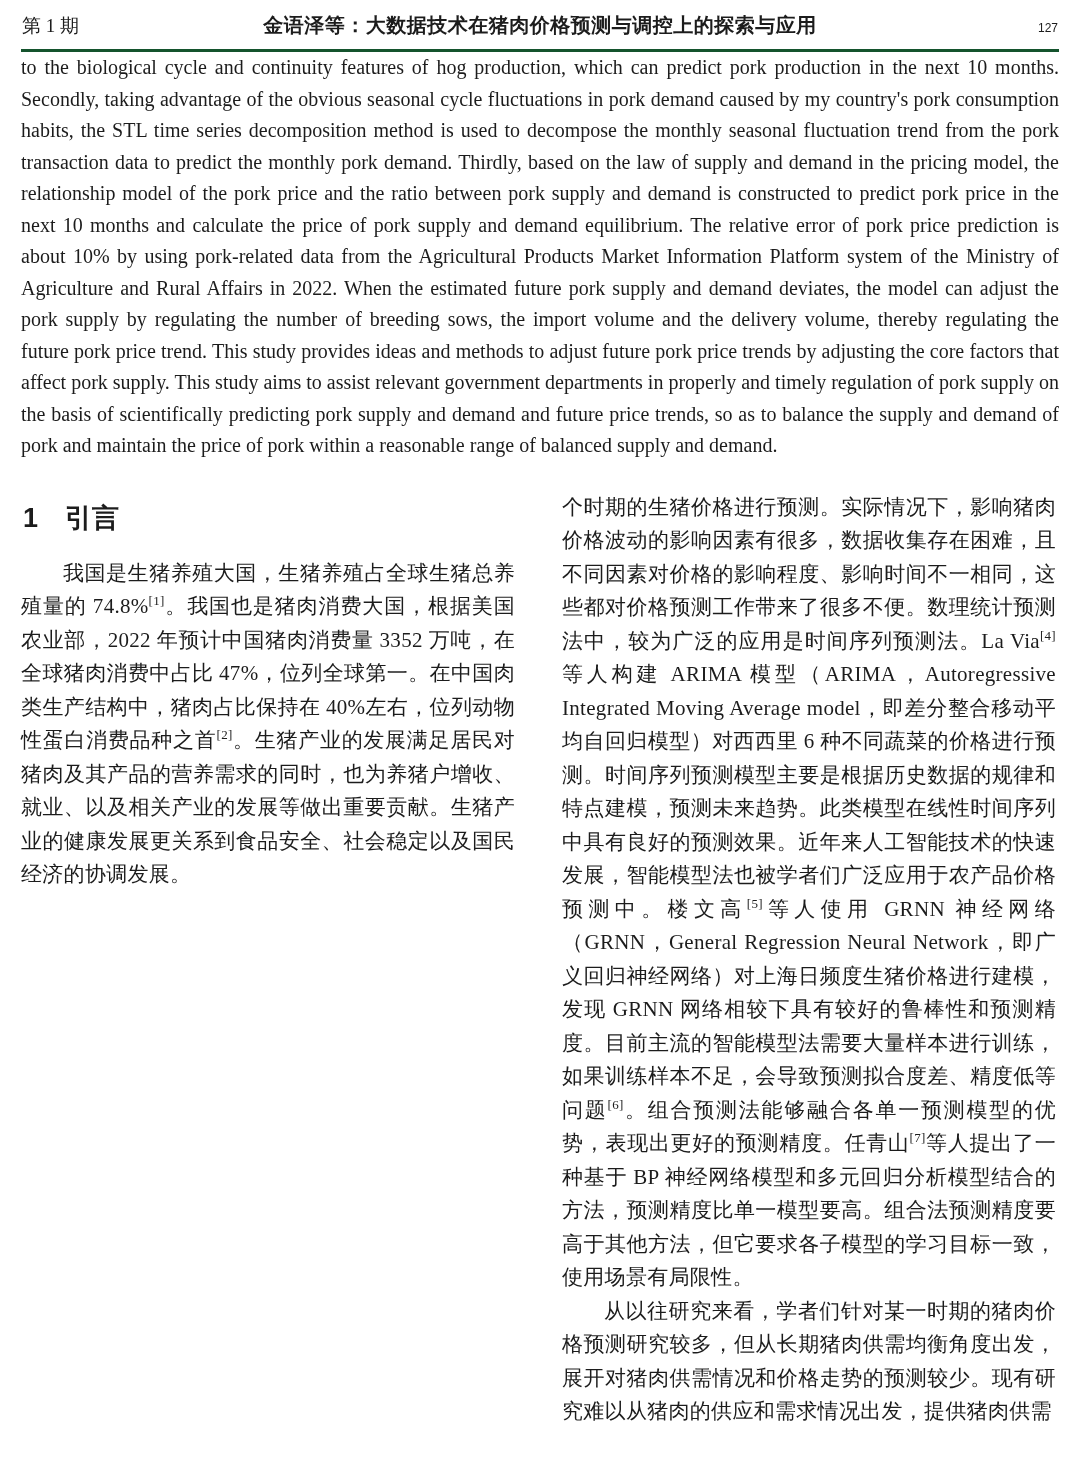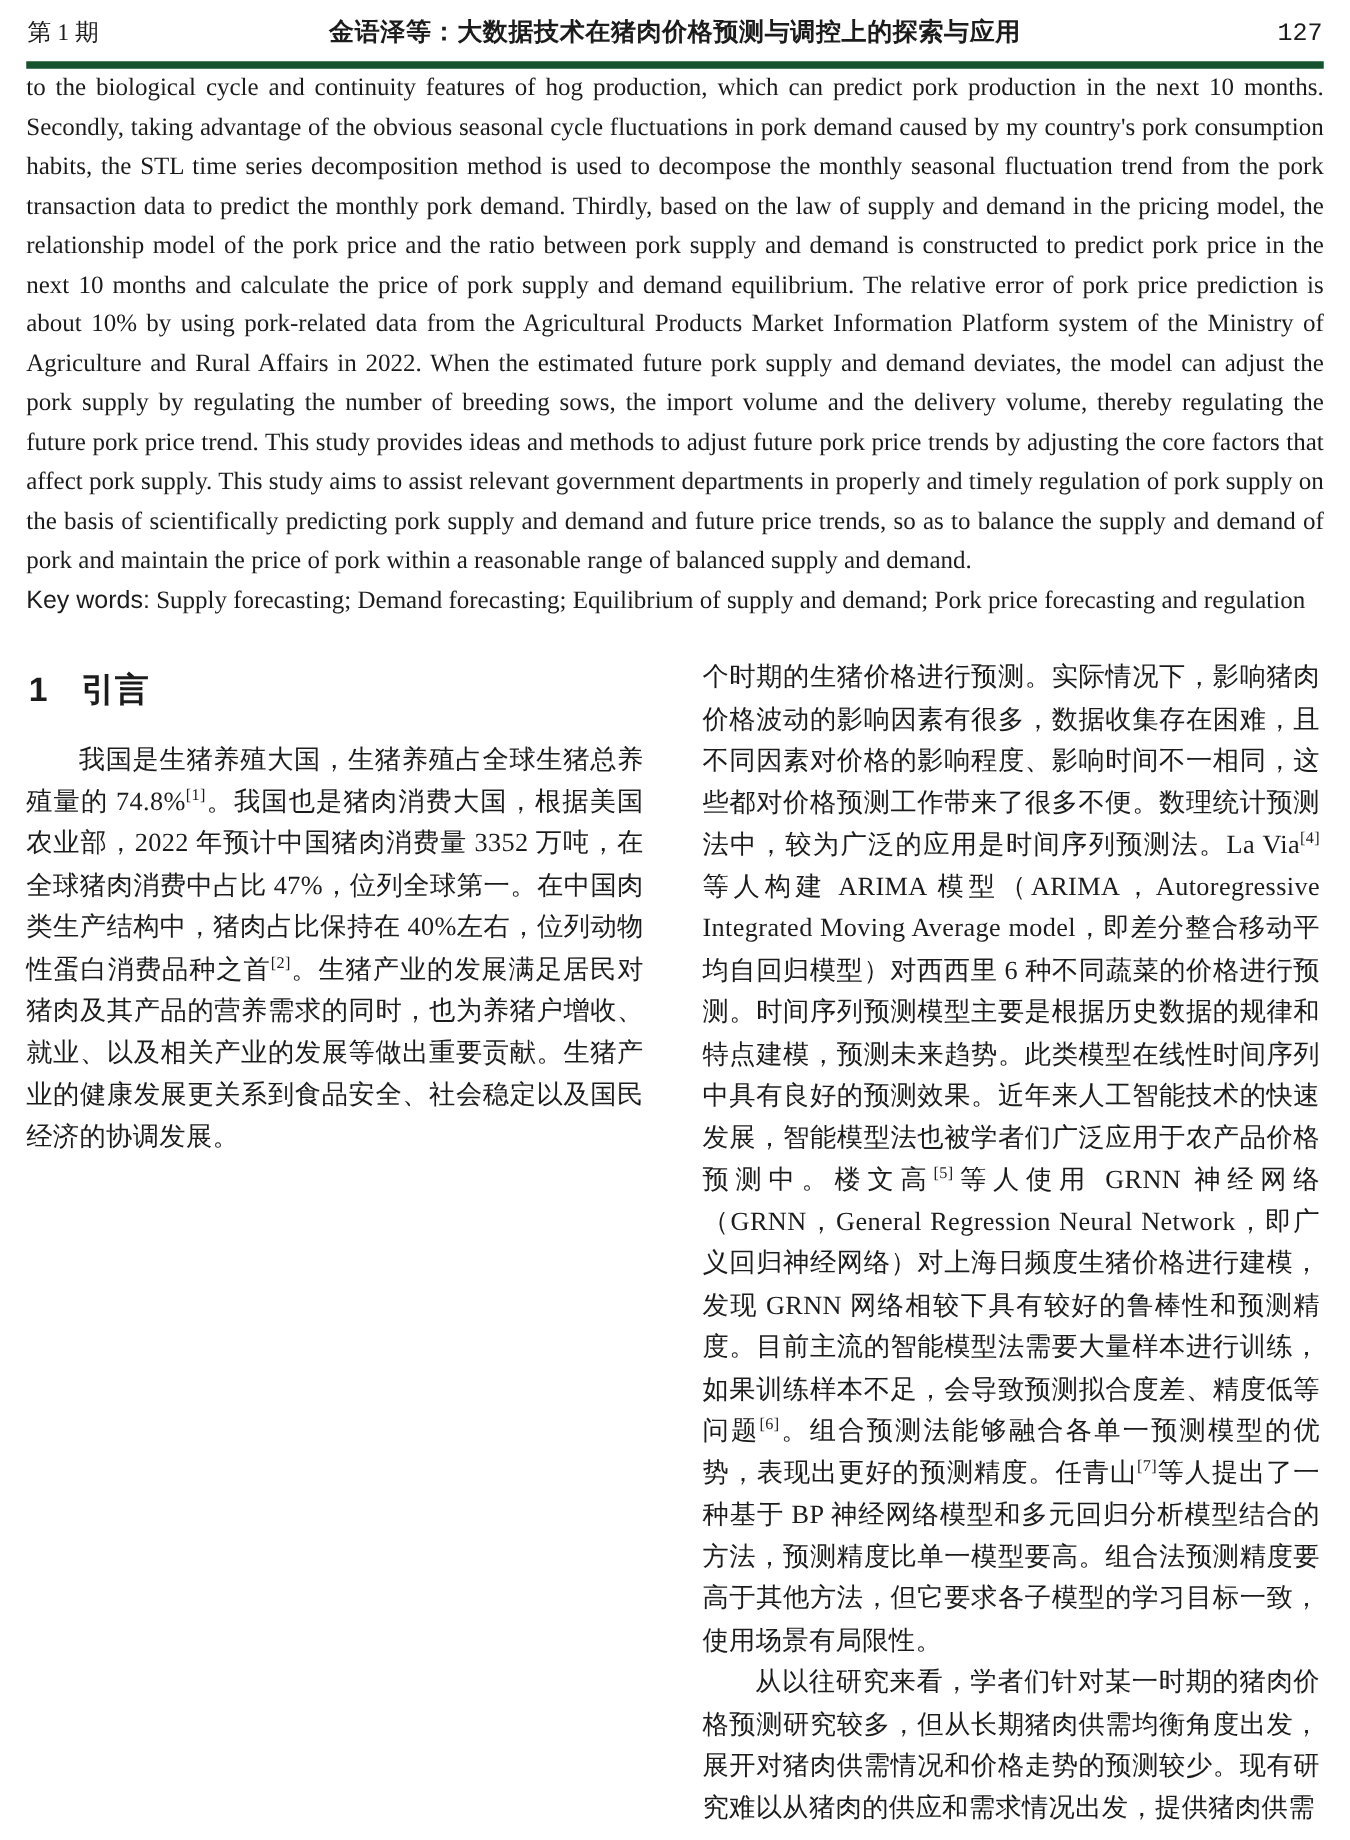--- a/index.html
+++ b/index.html
@@ -10,39 +10,39 @@
     font-family: "Liberation Serif", serif;
   }
   .page { padding: 8px 21px 0 21px; }
 
   
   .header {
     display: grid;
     grid-template-columns: 1fr auto 1fr;
     align-items: baseline;
     padding: 4px 1px 10px 1px;
-    border-bottom: 6px solid #14532d;
+    border-bottom: 3px solid #14532d;
   }
   .header-issue {
     justify-self: start;
     font-size: 19px;
     font-family: "Liberation Serif", serif;
   }
   .header-title {
     justify-self: center;
     font-family: "Liberation Sans", sans-serif;
     font-weight: bold;
     font-size: 20px;
     letter-spacing: 0.5px;
     text-align: right;
   }
   .header-page {
     justify-self: end;
-    font-size: 20px;
-    font-family: Liberation Mono, monospace;
+    font-size: 12px;
+    font-family: Liberation Sans, sans-serif;
   }
 
   
   .abstract {
     font-size: 20px;
     line-height: 31.5px;
     text-align: justify;
   }
   .keywords {
     font-size: 20px;
@@ -90,21 +90,20 @@
 <div class="page">
 
   <div class="header">
     <span class="header-issue">第 1 期</span>
     <span class="header-title">金语泽等：大数据技术在猪肉价格预测与调控上的探索与应用</span>
     <span class="header-page">127</span>
   </div>
 
   <div class="abstract">to the biological cycle and continuity features of hog production, which can predict pork production in the next 10 months. Secondly, taking advantage of the obvious seasonal cycle fluctuations in pork demand caused by my country's pork consumption habits, the STL time series decomposition method is used to decompose the monthly seasonal fluctuation trend from the pork transaction data to predict the monthly pork demand. Thirdly, based on the law of supply and demand in the pricing model, the relationship model of the pork price and the ratio between pork supply and demand is constructed to predict pork price in the next 10 months and calculate the price of pork supply and demand equilibrium. The relative error of pork price prediction is about 10% by using pork-related data from the Agricultural Products Market Information Platform system of the Ministry of Agriculture and Rural Affairs in 2022. When the estimated future pork supply and demand deviates, the model can adjust the pork supply by regulating the number of breeding sows, the import volume and the delivery volume, thereby regulating the future pork price trend. This study provides ideas and methods to adjust future pork price trends by adjusting the core factors that affect pork supply. This study aims to assist relevant government departments in properly and timely regulation of pork supply on the basis of scientifically predicting pork supply and demand and future price trends, so as to balance the supply and demand of pork and maintain the price of pork within a reasonable range of balanced supply and demand.</div>
 
-  <div class="keywords"><span class="kw-label">Key words:</span><span> Supply forecasting; Demand forecasting; Equilibrium of supply and demand; Pork price forecasting and regulation</span></div>
 
   <div class="columns">
     <div class="col">
       <div class="section-heading">
         <span>1</span>
         <span>引言</span>
       </div>
       <div>
           <p class="para indent"><span>我国是生猪养殖大国，生猪养殖占全球生猪总养殖量的 74.8%</span><sup>[1]</sup><span>。我国也是猪肉消费大国，根据美国农业部，2022 年预计中国猪肉消费量 3352 万吨，在全球猪肉消费中占比 47%，位列全球第一。在中国肉类生产结构中，猪肉占比保持在 40%左右，位列动物性蛋白消费品种之首</span><sup>[2]</sup><span>。生猪产业的发展满足居民对猪肉及其产品的营养需求的同时，也为养猪户增收、就业、以及相关产业的发展等做出重要贡献。生猪产业的健康发展更关系到食品安全、社会稳定以及国民经济的协调发展。</span></p>
         </div>

